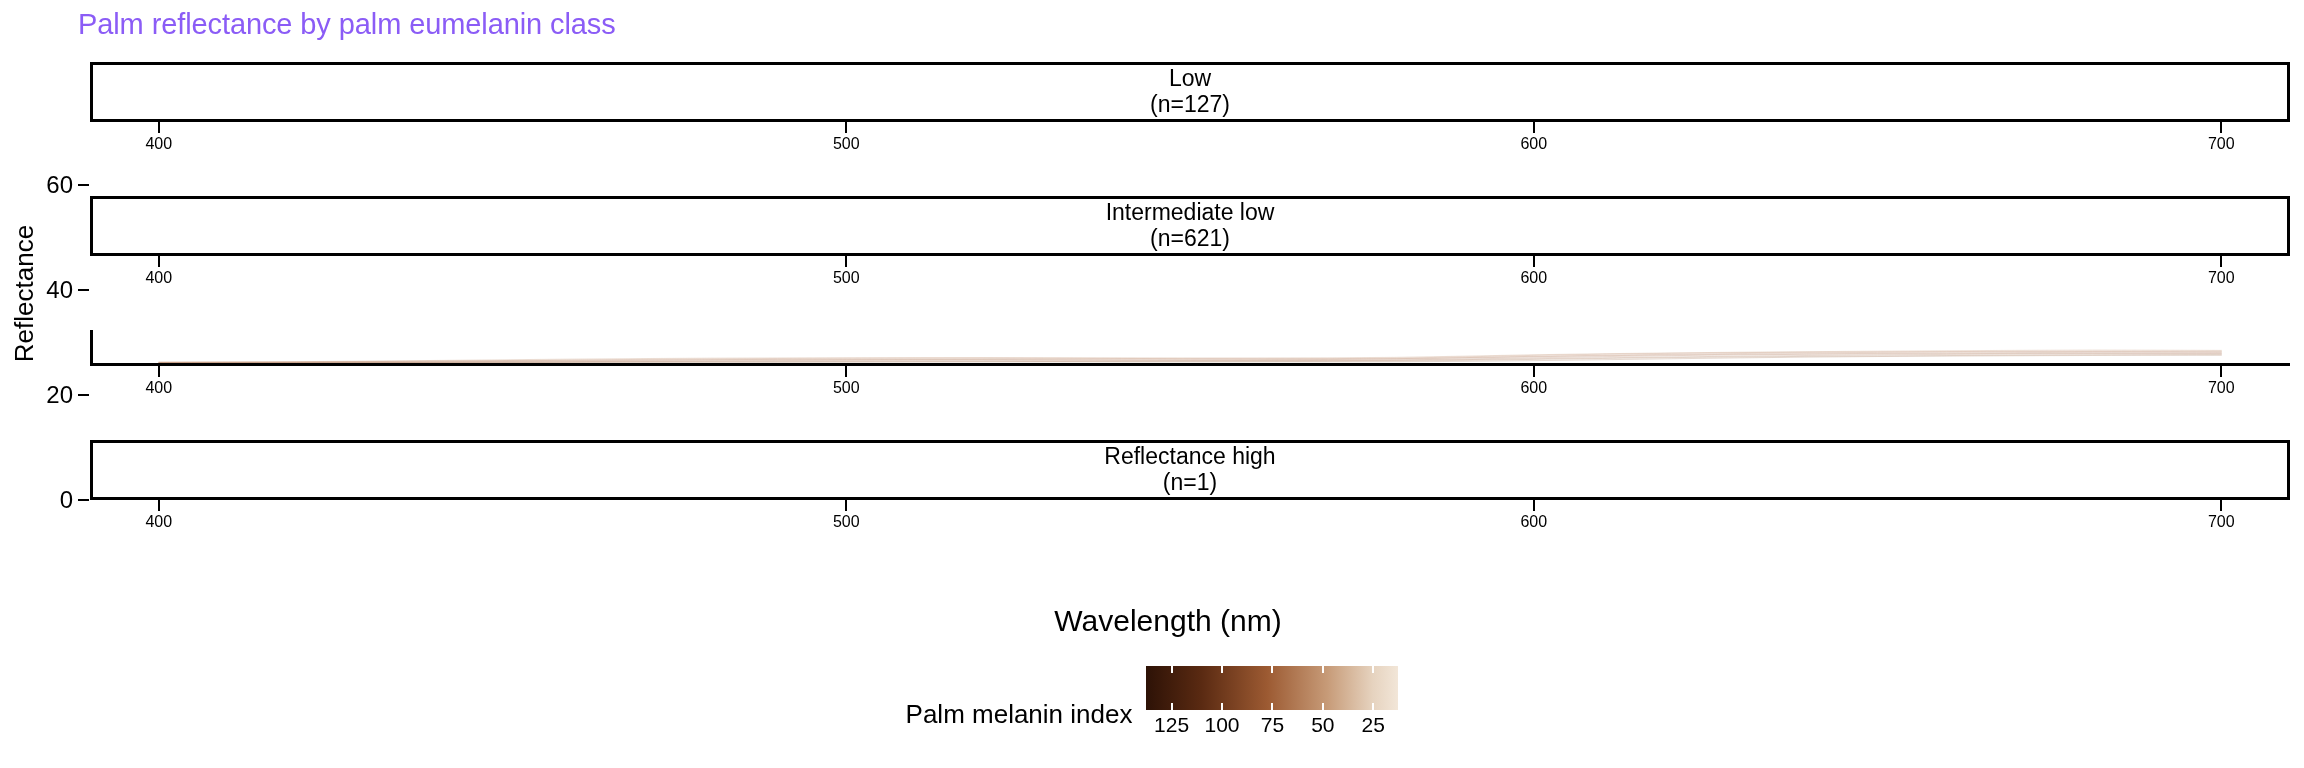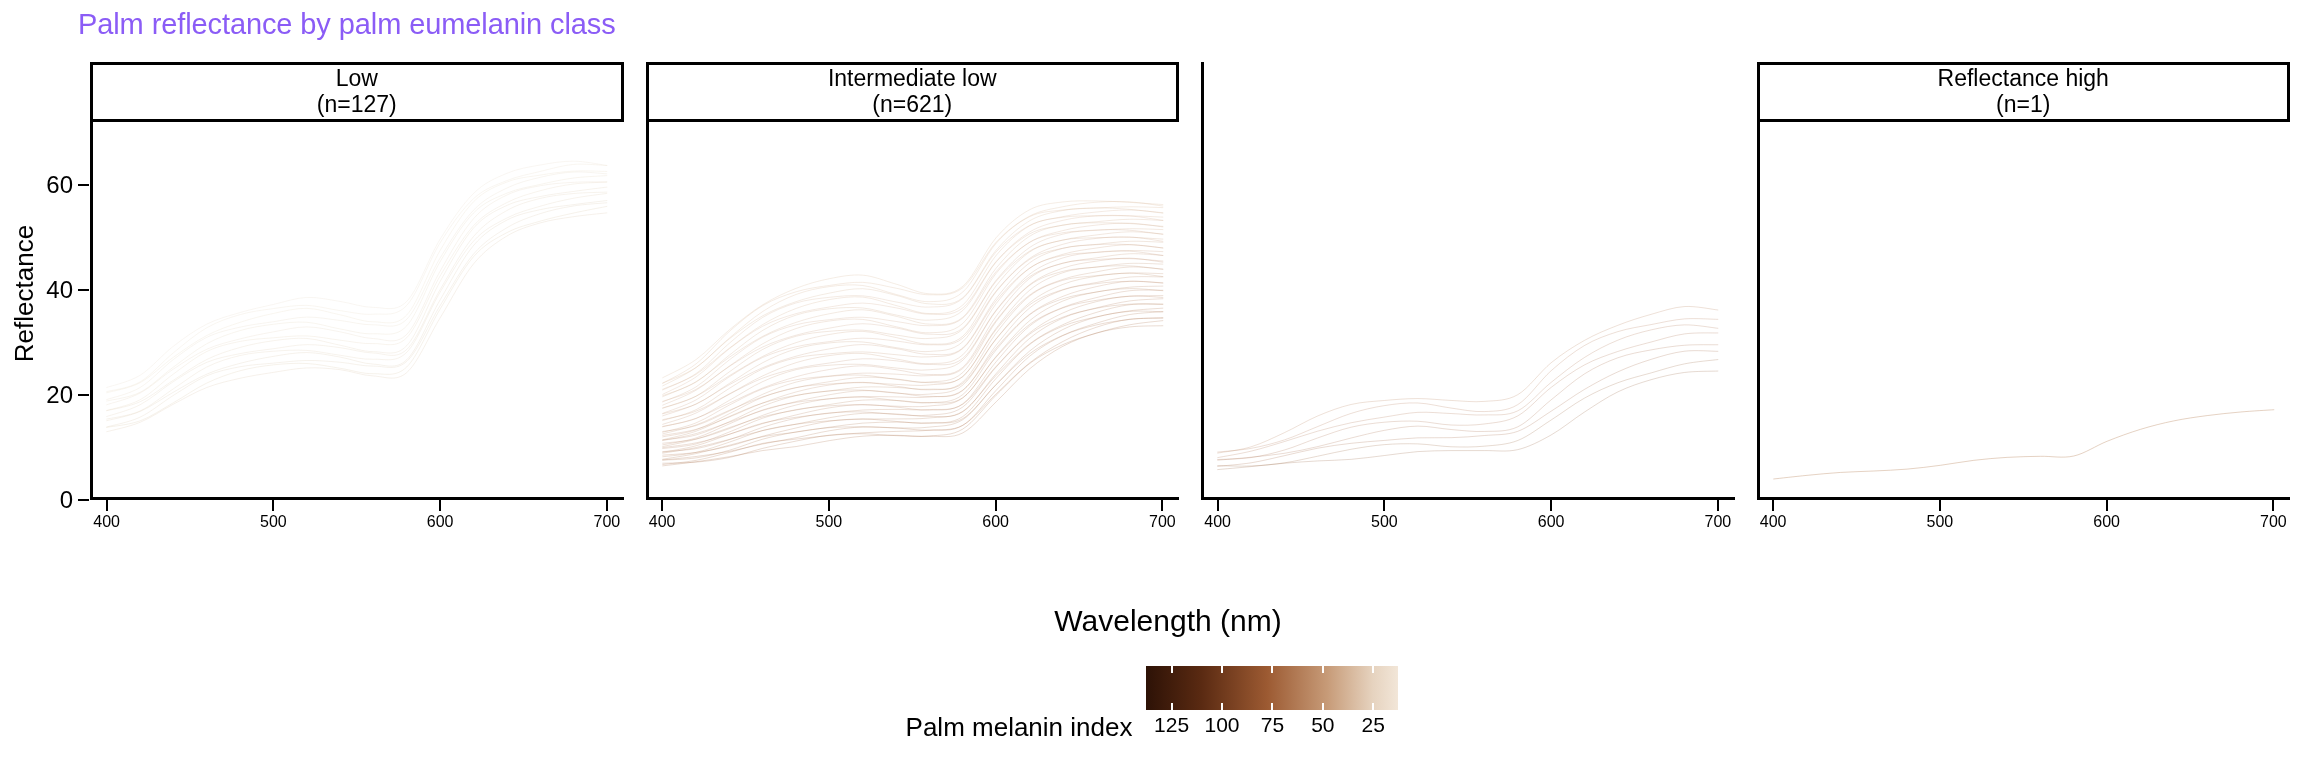--- a/index.html
+++ b/index.html
@@ -57,20 +57,21 @@
     transform: translateY(-50%);
   }
 
   
   #panels {
     position: absolute;
     left: 90px; top: 62px;
     width: 2200px; height: 490px;
     display: flex;
     gap: 22px;
+    flex-direction: column;
   }
   .facet {
     position: relative;
     flex: 1 1 0;
     display: flex;
     flex-direction: column;
   }
   .strip {
     height: 60px;
     border: 3px solid #000;
@@ -127,21 +128,21 @@
     text-align: center;
     font-size: 30px;
     margin-left: 32px;
   }
 
   
   #legend {
     position: absolute;
     left: 0; right: 0; top: 666px;
     display: flex;
-    align-items: flex-end;
+    align-items: center;
     justify-content: center;
     gap: 14px;
   }
   #legend-title {
     font-size: 26px;
     padding-top: 20px;
     white-space: nowrap;
   }
   #legend-bar-wrap { position: relative; }
   #legend-bar {

